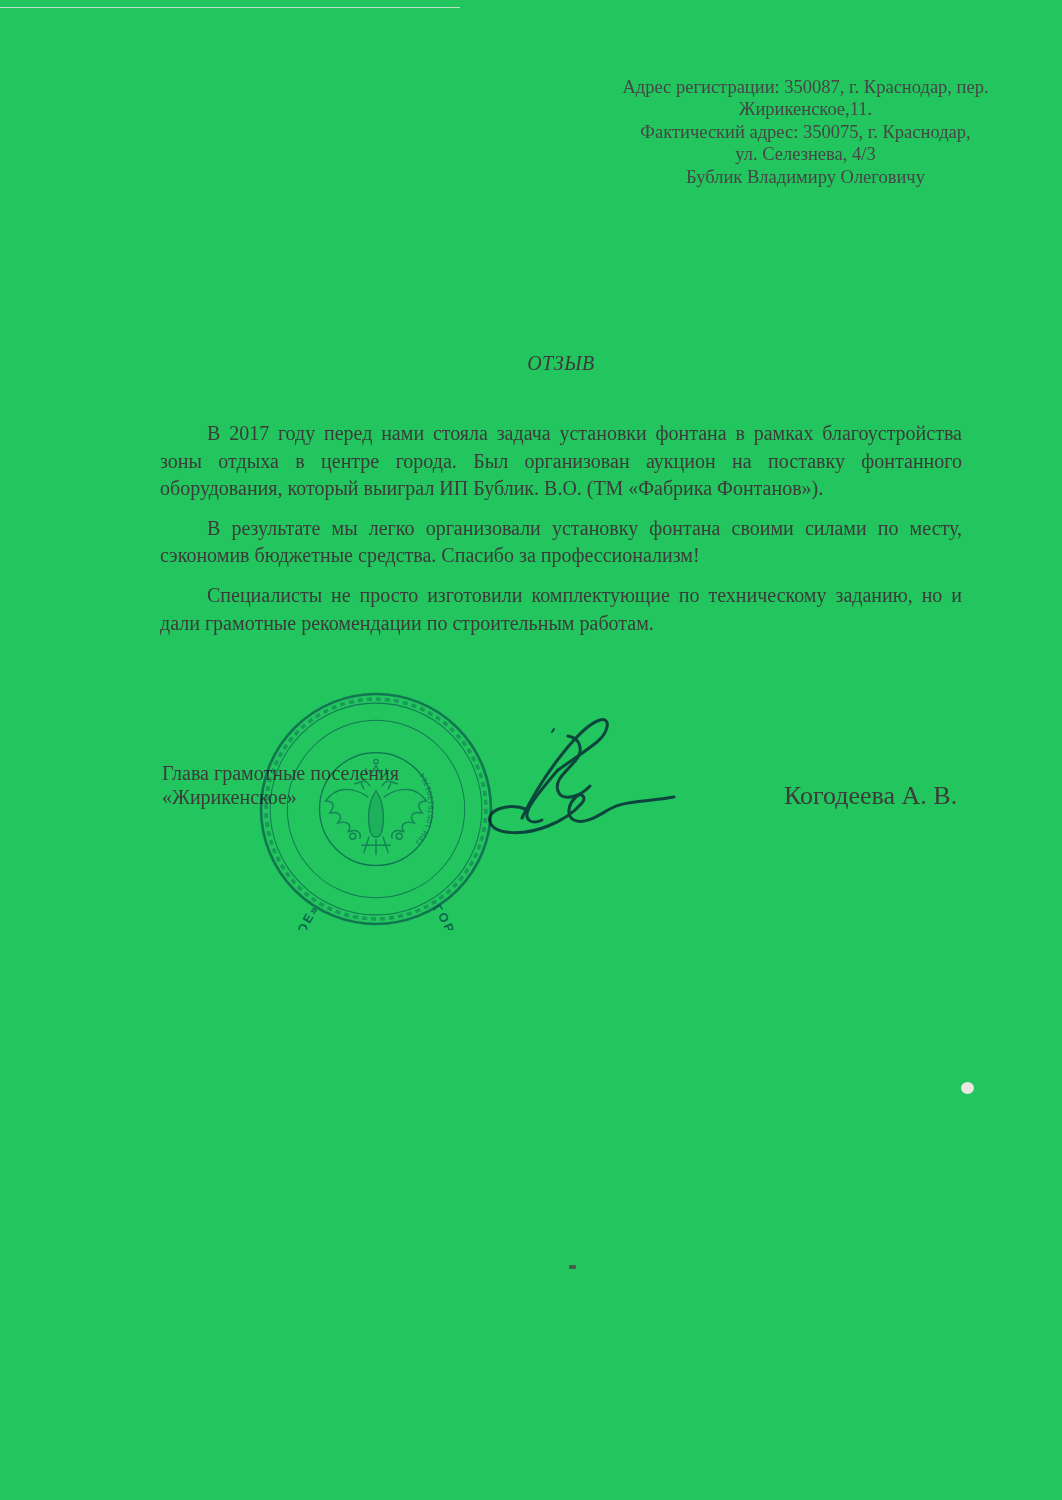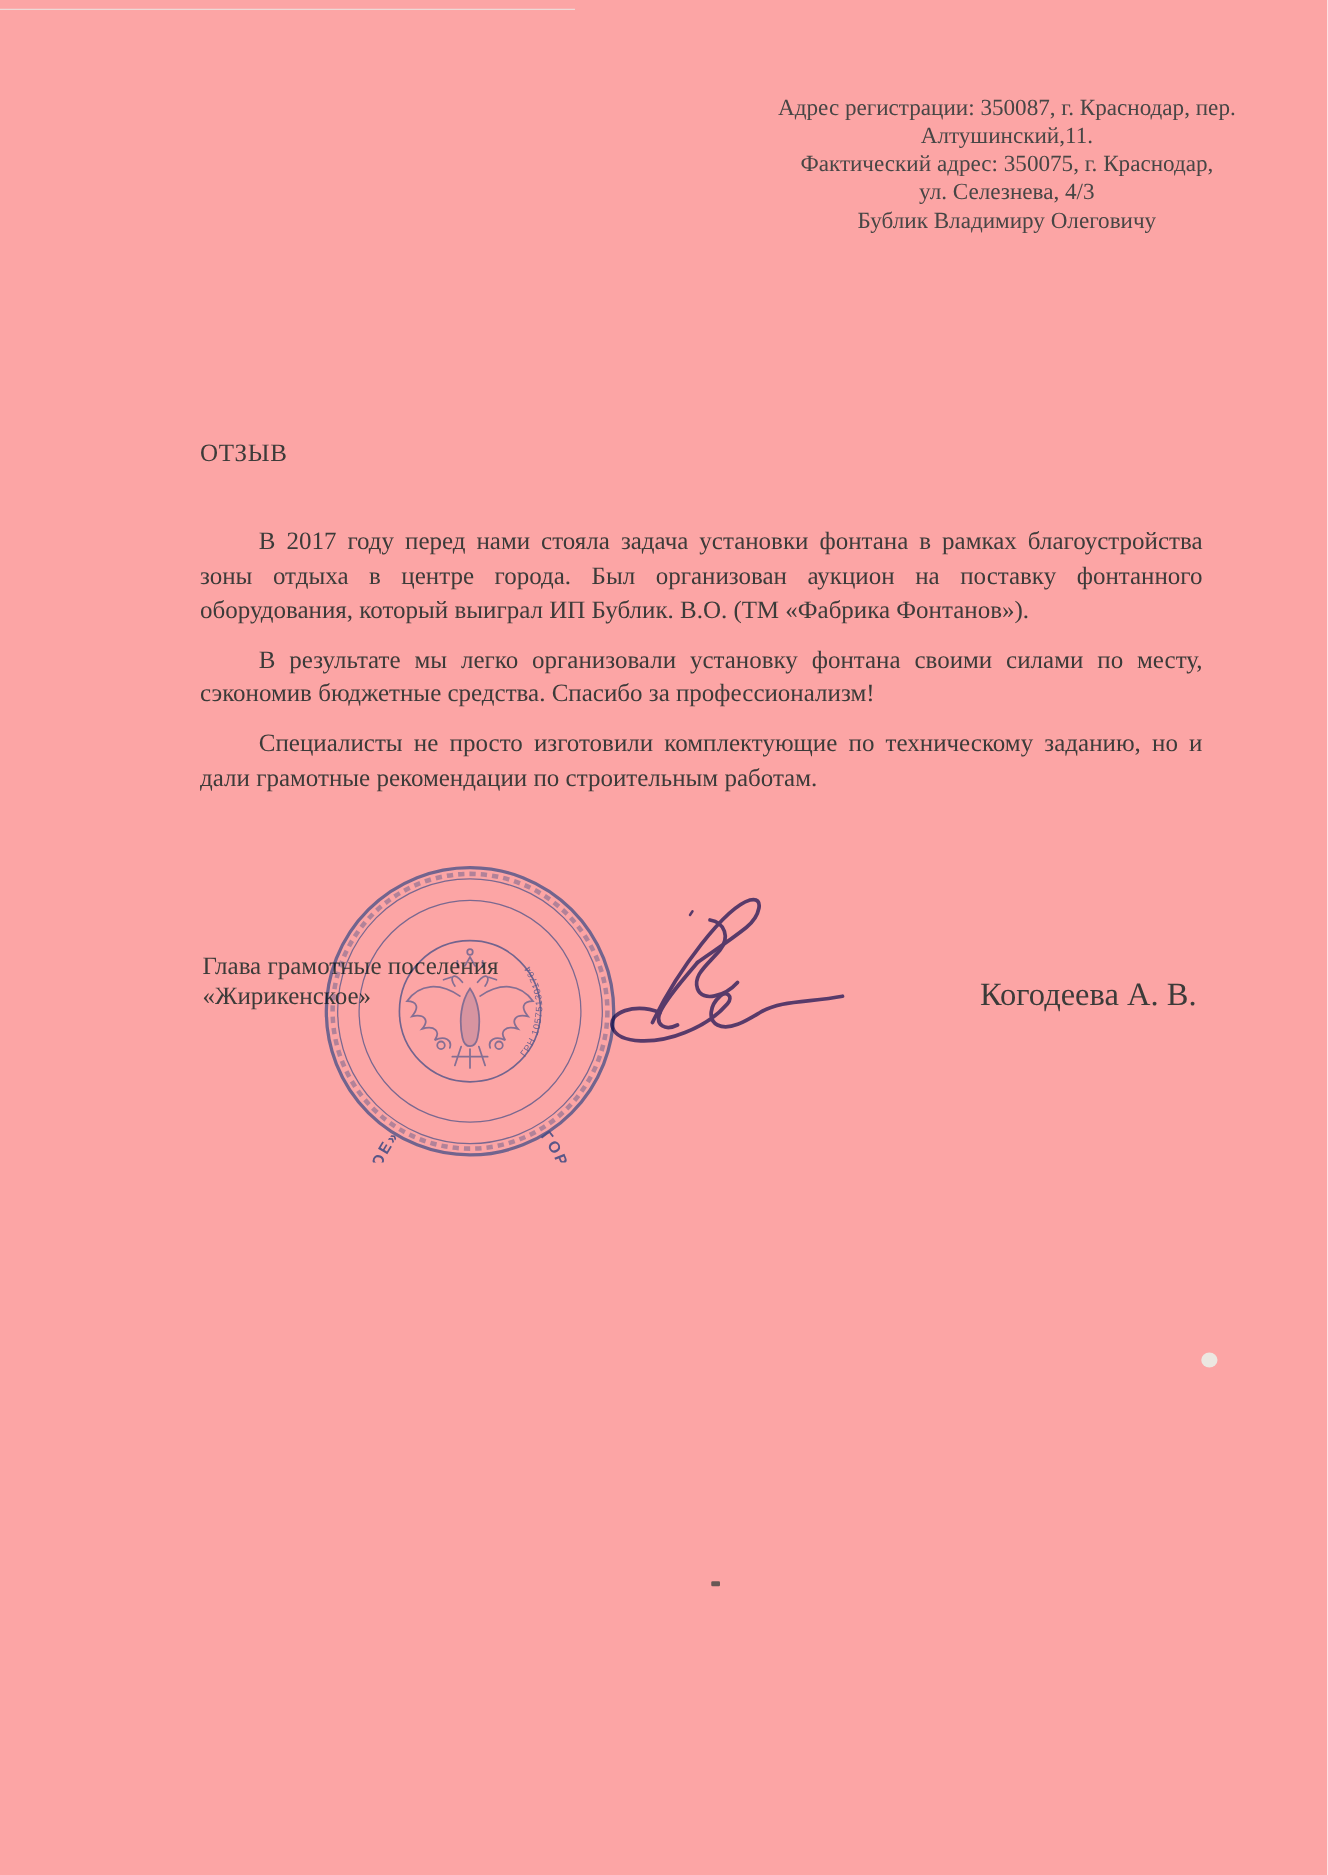--- a/index.html
+++ b/index.html
@@ -1,32 +1,32 @@
 <!DOCTYPE html>
 <html><head>
 <meta charset="utf-8">
 <style>
   * { margin:0; padding:0; box-sizing:border-box; }
   html,body { background:#ffffff; }
   .page {
-    position:relative; width:1062px; height:1500px; background:#fca5a5;
+    position:relative; width:1062px; height:1500px; background:#22c55e;
     font-family:"Liberation Serif","DejaVu Serif",serif; color:#3f3e3c;
     overflow:hidden;
   }
   .scan-top-line {
     position:absolute; left:0; top:7px; width:460px; height:1px;
     background:#e9e7e4; opacity:.8;
   }
   .header-block {
     position:absolute; left:598px; top:76px; width:415px;
     text-align:center; font-size:18.5px; line-height:22.4px; color:#474645;
   }
   .doc-title {
     position:absolute; left:160px; top:352px; width:802px;
-    font-size:20px; letter-spacing:.5px; color:#3c3b39;
+    text-align:center; font-size:20px; letter-spacing:.5px; color:#3c3b39;font-style:italic;
   }
   .body-text {
     position:absolute; left:160px; top:420px; width:802px;
     font-size:20px; line-height:27.6px; text-align:justify; color:#3c3b39;
   }
   .body-text p { margin:0 0 12px; text-indent:47px; }
   .sig-left {
     position:absolute; left:162px; top:762px; font-size:20px;
     line-height:23.6px; color:#3c3b39;
   }
@@ -52,21 +52,21 @@
 </style>
 </head>
 <body>
 
 <div class="page">
 
   <div class="scan-top-line"></div>
 
   <div class="header-block">
     <div>Адрес регистрации: 350087, г. Краснодар, пер.</div>
-    <div>Алтушинский,11.</div>
+    <div>Жирикенское,11.</div>
     <div>Фактический адрес: 350075, г. Краснодар,</div>
     <div>ул. Селезнева, 4/3</div>
     <div>Бублик Владимиру Олеговичу</div>
   </div>
 
   <div class="doc-title">ОТЗЫВ</div>
 
   <div class="body-text">
     <p>В 2017 году перед нами стояла задача установки фонтана в рамках благоустройства зоны отдыха в центре города. Был организован аукцион на поставку фонтанного оборудования, который выиграл ИП Бублик. В.О. (ТМ «Фабрика Фонтанов»).</p>
     <p>В результате мы легко организовали установку фонтана своими силами по месту, сэкономив бюджетные средства. Спасибо за профессионализм!</p>

